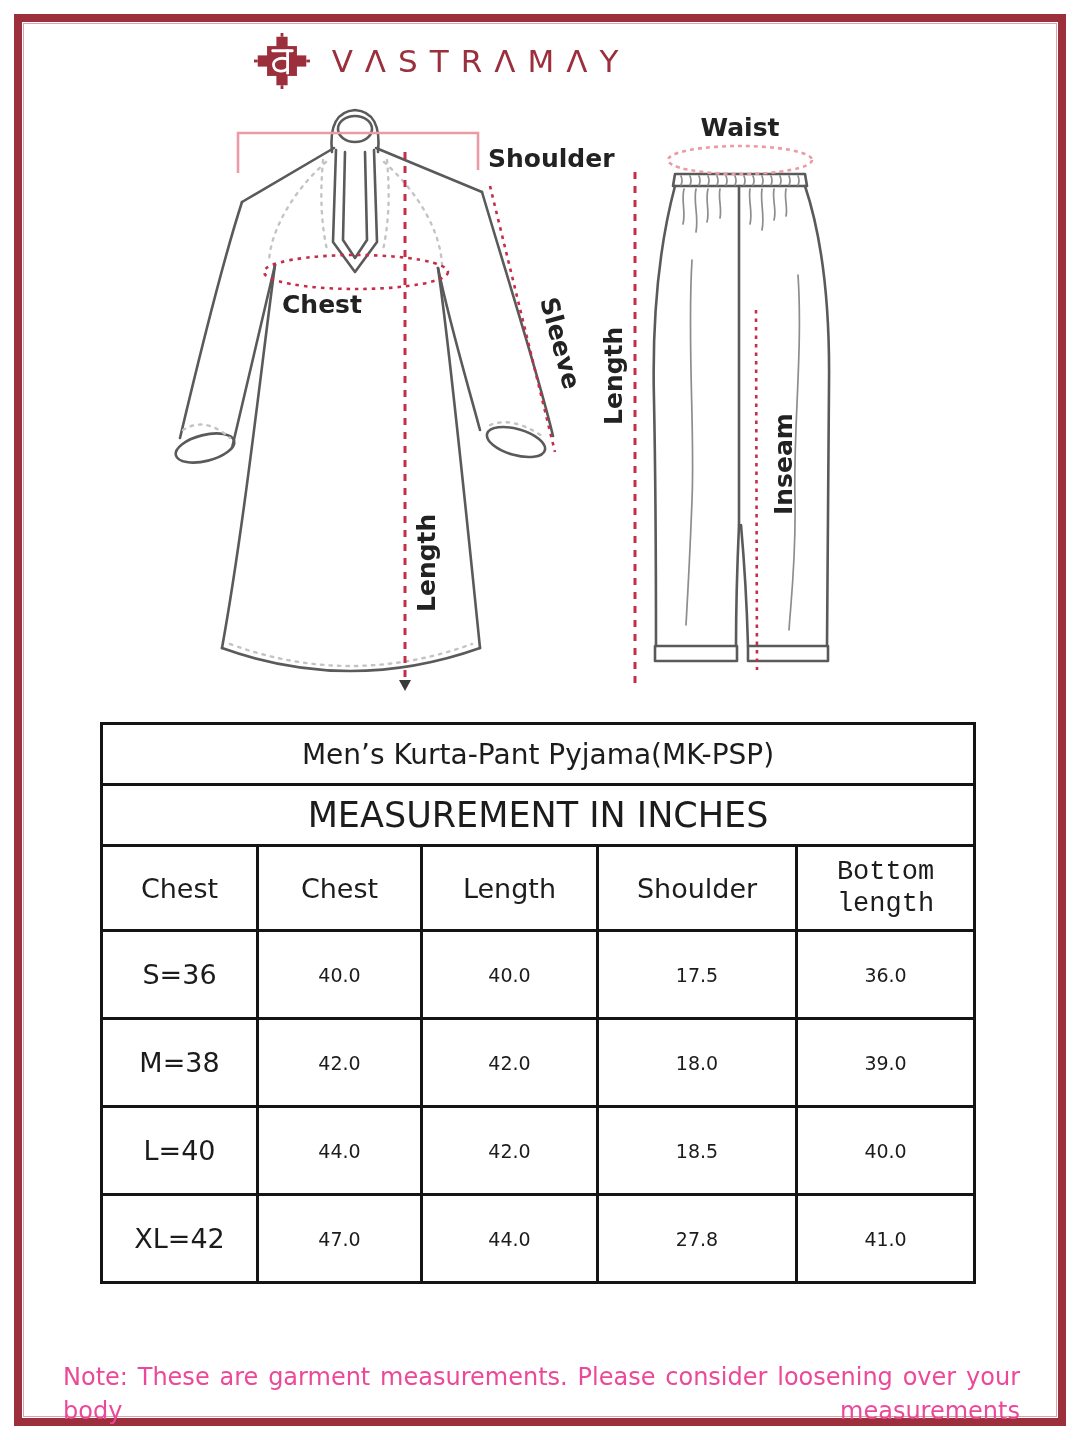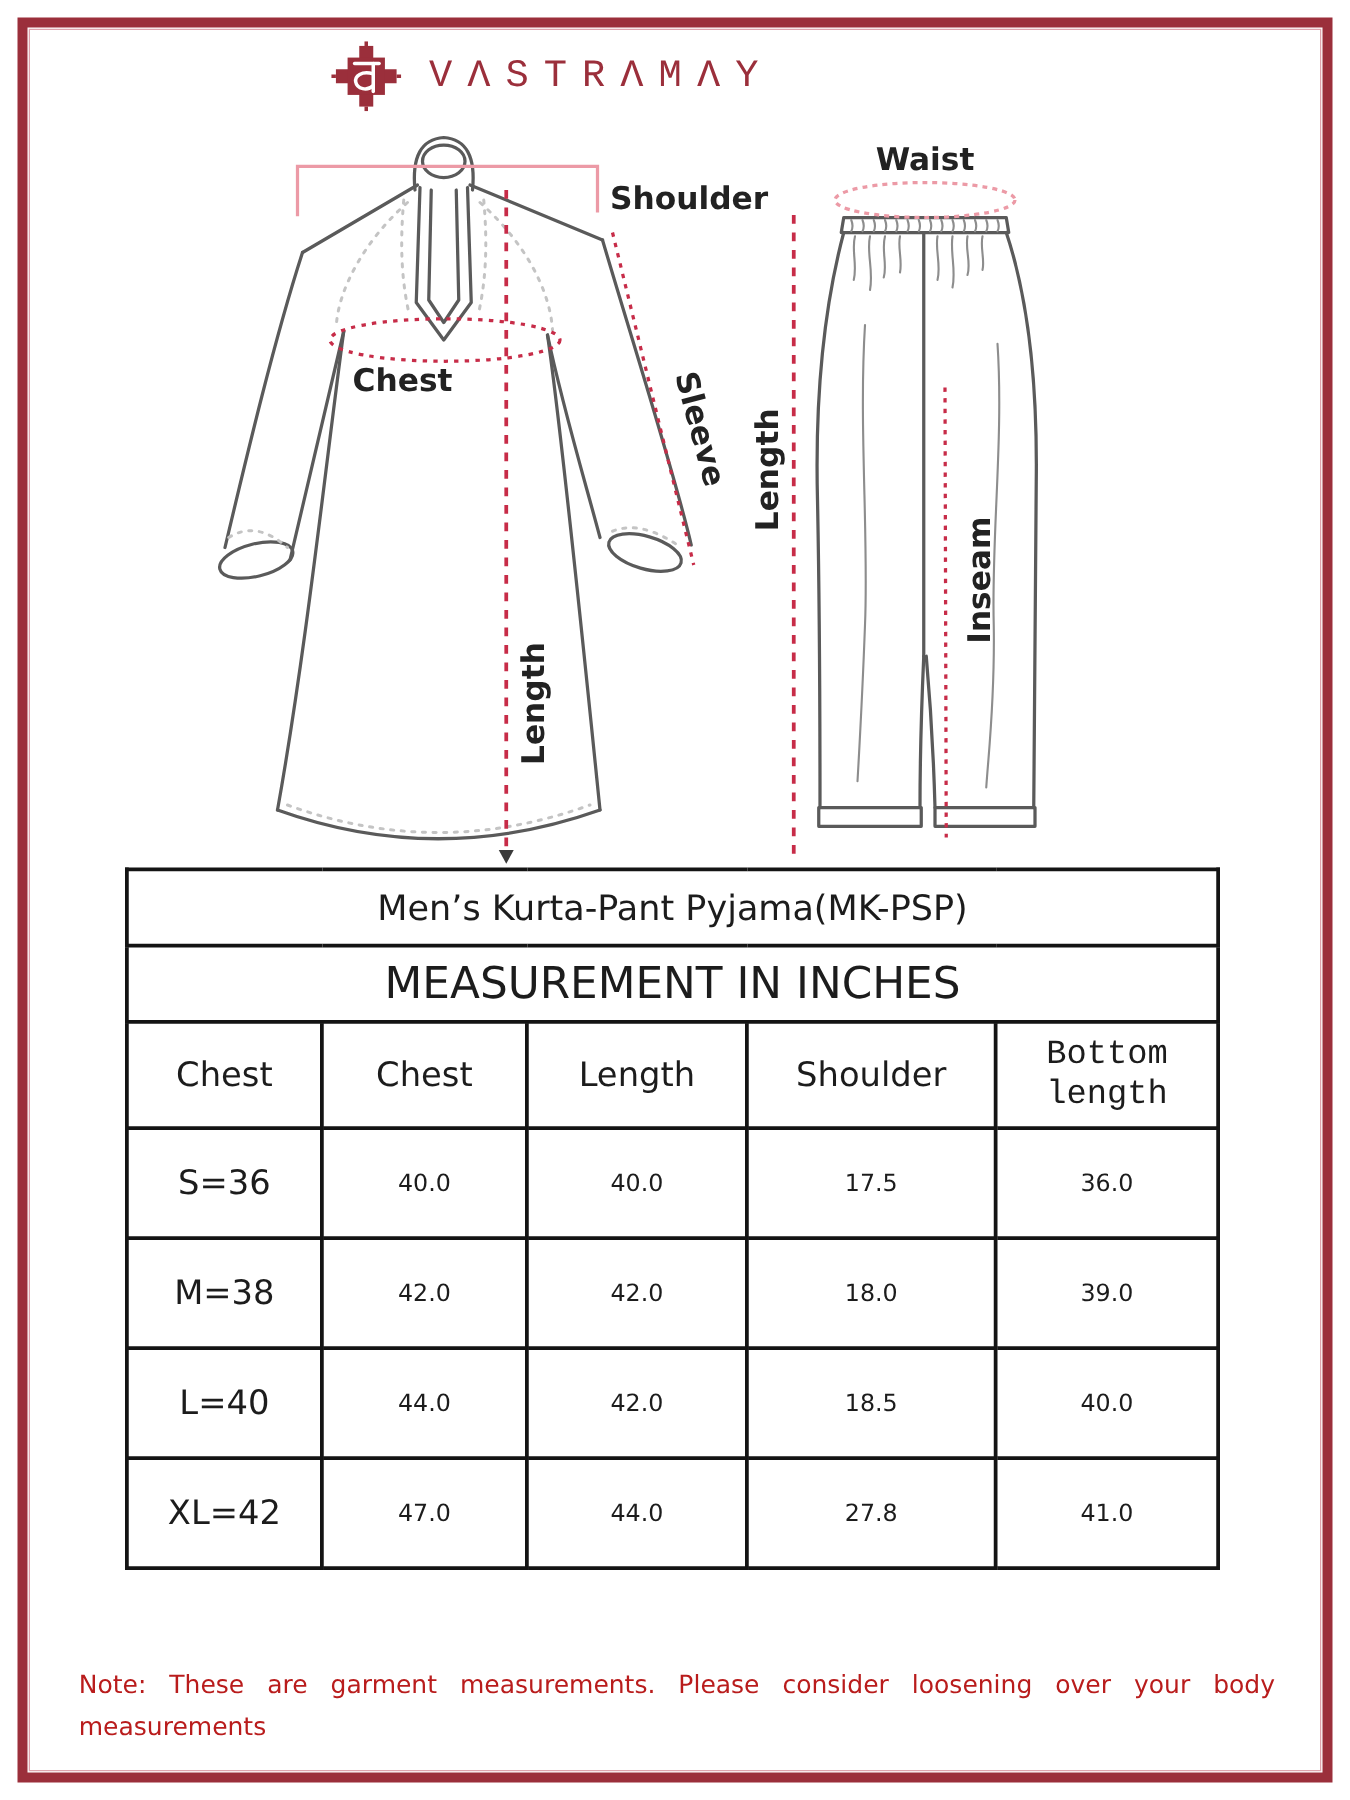--- a/index.html
+++ b/index.html
@@ -4,50 +4,50 @@
 <style>
   html,body{margin:0;padding:0;background:#ffffff;}
   .page{
     position:relative;width:1080px;height:1440px;background:#ffffff;
     font-family:"DejaVu Sans","Liberation Sans",sans-serif;color:#1c1c1c;overflow:hidden;
   }
   .frame{position:absolute;top:14px;left:14px;right:14px;bottom:14px;border:8px solid #9b2f3b;}
   .frame::after{content:"";position:absolute;inset:1px;border:1px solid #dda3ac;pointer-events:none;}
 
   
-  .brand{position:absolute;top:33px;left:0;width:884px;display:flex;align-items:center;justify-content:center;gap:16px;font-family:Liberation Mono, monospace;}
+  .brand{position:absolute;top:33px;left:0;width:884px;display:flex;align-items:center;justify-content:center;gap:16px;}
   .brand-icon{width:56px;height:56px;flex:0 0 auto;}
   .wordmark{font-size:31px;letter-spacing:12px;color:#9b2f3b;font-weight:normal;padding-left:6px;}
 
   
   .diagrams{position:absolute;left:0;top:96px;width:1080px;height:630px;}
   .kurta-svg{position:absolute;left:150px;top:4px;}
   .pyjama-svg{position:absolute;left:580px;top:4px;}
   .sketch{stroke:#5a5a5a;stroke-width:2.6;fill:none;stroke-linecap:round;stroke-linejoin:round;}
   .sketch-thin{stroke:#8d8d8d;stroke-width:1.7;fill:none;stroke-linecap:round;}
   .stitch{stroke:#c4c4c4;stroke-width:2.4;fill:none;stroke-dasharray:2.5 6;stroke-linecap:round;}
   .meas{stroke:#c72c48;fill:none;}
   .meas-dash{stroke-width:3;stroke-dasharray:7 7;}
   .meas-dot{stroke-width:2.6;stroke-dasharray:3.5 5;}
   .meas-pink{stroke:#ec9aa6;stroke-width:2.6;fill:none;}
   .diag-label{font-family:"DejaVu Sans","Liberation Sans",sans-serif;font-weight:bold;fill:#222222;font-size:25px;}
 
   
-  .size-table{position:absolute;left:100px;top:694px;width:873px;border-collapse:collapse;table-layout:fixed;}
+  .size-table{position:absolute;left:100px;top:722px;width:873px;border-collapse:collapse;table-layout:fixed;}
   .size-table td,.size-table th{border:3px solid #141414;text-align:center;vertical-align:middle;padding:0;}
   .t-title{height:58px;font-size:28px;}
   .t-sub{height:58px;font-size:35px;}
   .size-table thead th{height:82px;font-size:27px;font-weight:normal;}
   .size-table tbody td{height:85px;font-size:19px;}
   .size-table tbody td:first-child{font-size:27px;}
   .wrap-head{display:inline-block;max-width:118px;line-height:1.2;font-family:Liberation Mono, monospace;}
 
   
-  .note{position:absolute;left:63px;top:1330px;width:957px;font-family:"DejaVu Sans","Liberation Sans",sans-serif;
-        font-size:20px;color:#b91c1c;line-height:34px;}
+  .note{position:absolute;left:63px;top:1360px;width:957px;font-family:"DejaVu Sans","Liberation Sans",sans-serif;
+        font-size:24px;color:#ec4899;line-height:34px;}
   .note-line1{text-align:justify;text-align-last:justify;}
   .note-line2{text-align:right;}
 </style>
 </head>
 <body>
 
 <div class="page">
   <div class="frame"></div>
 
   <header class="brand">

